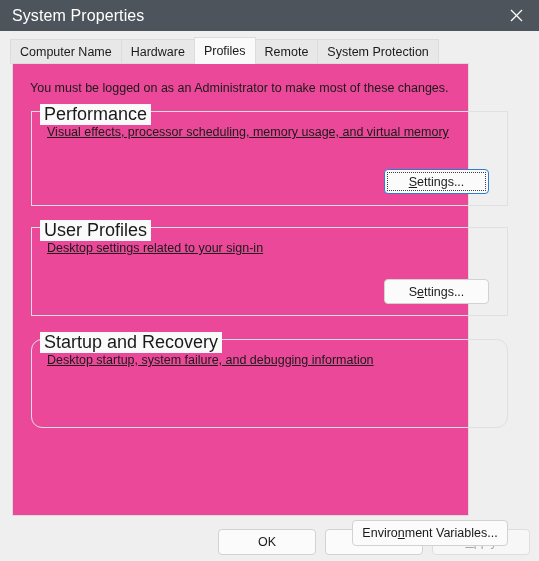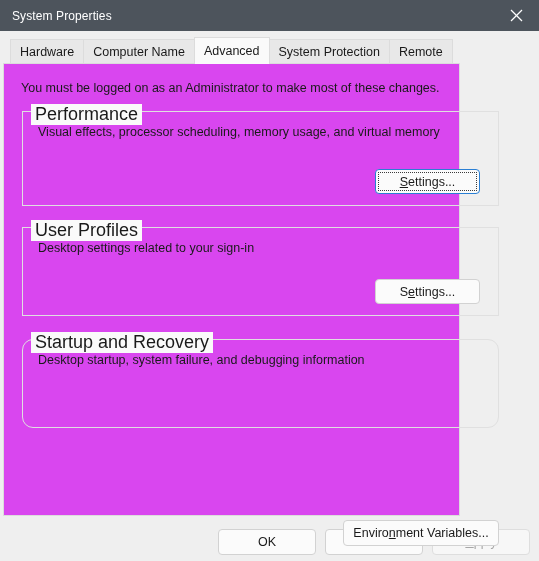--- a/index.html
+++ b/index.html
@@ -21,21 +21,21 @@
   .titlebar {
     height: 31px;
     background: #4d545c;
     display: flex;
     align-items: center;
     justify-content: space-between;
     position: relative;
   }
   .titlebar-title {
     color: #ffffff;
-    font-size: 12px;
+    font-size: 16px;
     padding-left: 12px;
     letter-spacing: .1px;
     white-space: nowrap;
   }
   .titlebar-buttons {
     display: flex;
     height: 31px;
   }
   .close-btn {
     width: 46px;
@@ -81,24 +81,24 @@
     height: 27px;
     line-height: 27px;
     z-index: 3;
     margin-bottom: 0;
   }
 
   
   .panel {
     position: absolute;
     top: 63px;
-    left: 3px;
+    left: 12px;
     width: 457px;
     height: 453px;
-    background: #d946ef;
+    background: #ec4899;
     border: 1px solid #dcdcdc;
     box-sizing: border-box;
     z-index: 1;
   }
 
   .intro-text {
     position: absolute;
     left: 17px;
     top: 17px;
     font-size: 12.5px;
@@ -125,20 +125,21 @@
     color: #1a1a1a;
     white-space: nowrap;
   }
   .group-desc {
     position: absolute;
     left: 15px;
     top: 13px;
     font-size: 12.5px;
     color: #1a1a1a;
     white-space: nowrap;
+    text-decoration: underline;
   }
 
   
   .btn {
     background: #fbfbfb;
     border: 1px solid #d2d2d2;
     border-radius: 4px;
     font-family: "Liberation Sans", sans-serif;
     font-size: 12.5px;
     color: #1a1a1a;
@@ -222,25 +223,25 @@
         <svg width="13" height="13" viewBox="0 0 13 13">
           <line x1="1" y1="1" x2="12" y2="12" stroke="#ffffff" stroke-width="1.2"></line>
           <line x1="12" y1="1" x2="1" y2="12" stroke="#ffffff" stroke-width="1.2"></line>
         </svg>
       </span>
     </div>
   </div>
 </div>
 
 <div class="tabstrip">
+  <div class="tab">Computer Name</div>
   <div class="tab">Hardware</div>
-  <div class="tab">Computer Name</div>
-  <div class="tab selected">Advanced</div>
+  <div class="tab selected">Profiles</div>
+  <div class="tab">Remote</div>
   <div class="tab">System Protection</div>
-  <div class="tab">Remote</div>
 </div>
 
 <div class="panel">
 
   <div class="intro-text">You must be logged on as an Administrator to make most of these changes.</div>
 
   <div class="groupbox" style="top:47px; height:95px;">
     <div class="group-legend">Performance</div>
     <div class="group-desc">Visual effects, processor scheduling, memory usage, and virtual memory</div>
     <div class="btn settings-btn focused" style="top:57px;">

